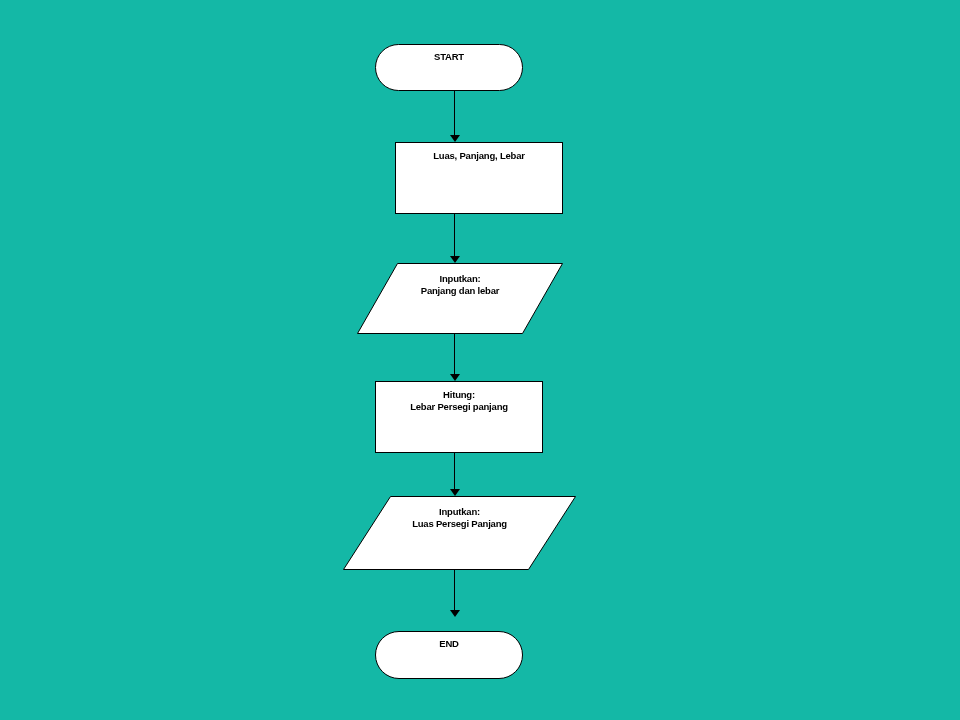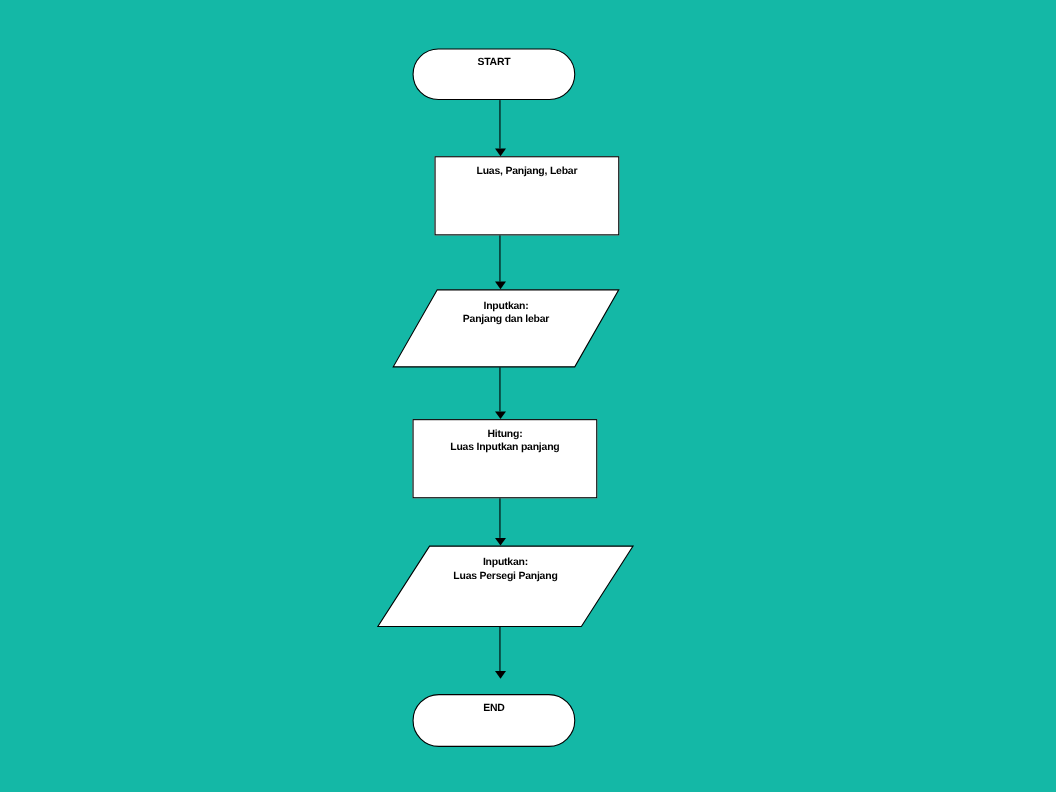--- a/index.html
+++ b/index.html
@@ -117,21 +117,21 @@
 Panjang dan lebar</div>
   </div>
 
   <div class="connector" style="left:449px; top:334px; height:47px;">
     <div class="conn-line" style="height:40px;"></div>
     <div class="conn-head"></div>
   </div>
 
   <div class="node" style="left:375px; top:381px; width:168px; height:72px;">
     <div class="node-label process-label">Hitung:
-Luas Inputkan panjang</div>
+Lebar Persegi panjang</div>
   </div>
 
   <div class="connector" style="left:449px; top:453px; height:43px;">
     <div class="conn-line" style="height:36px;"></div>
     <div class="conn-head"></div>
   </div>
 
   <div class="io-shape" style="left:343px; top:496px; width:233px; height:74px;">
     <svg width="233" height="74" viewBox="0 0 233 74">
       <polygon points="47.5,0.5 232.5,0.5 185.5,73.5 0.5,73.5"></polygon>

